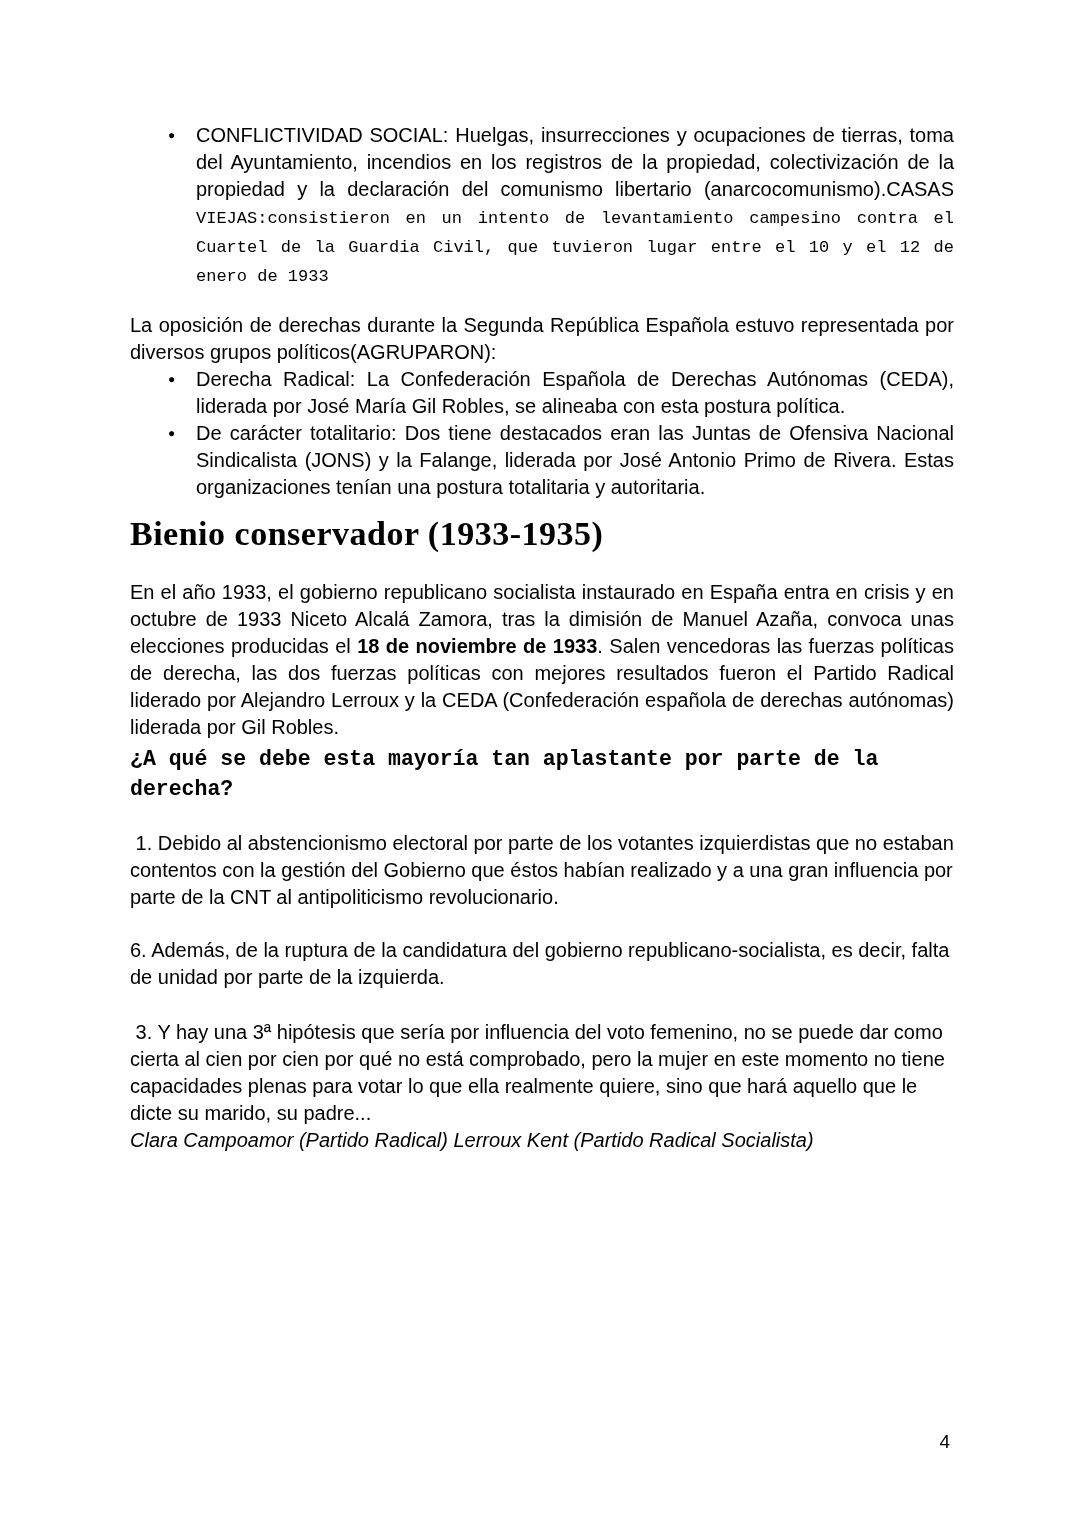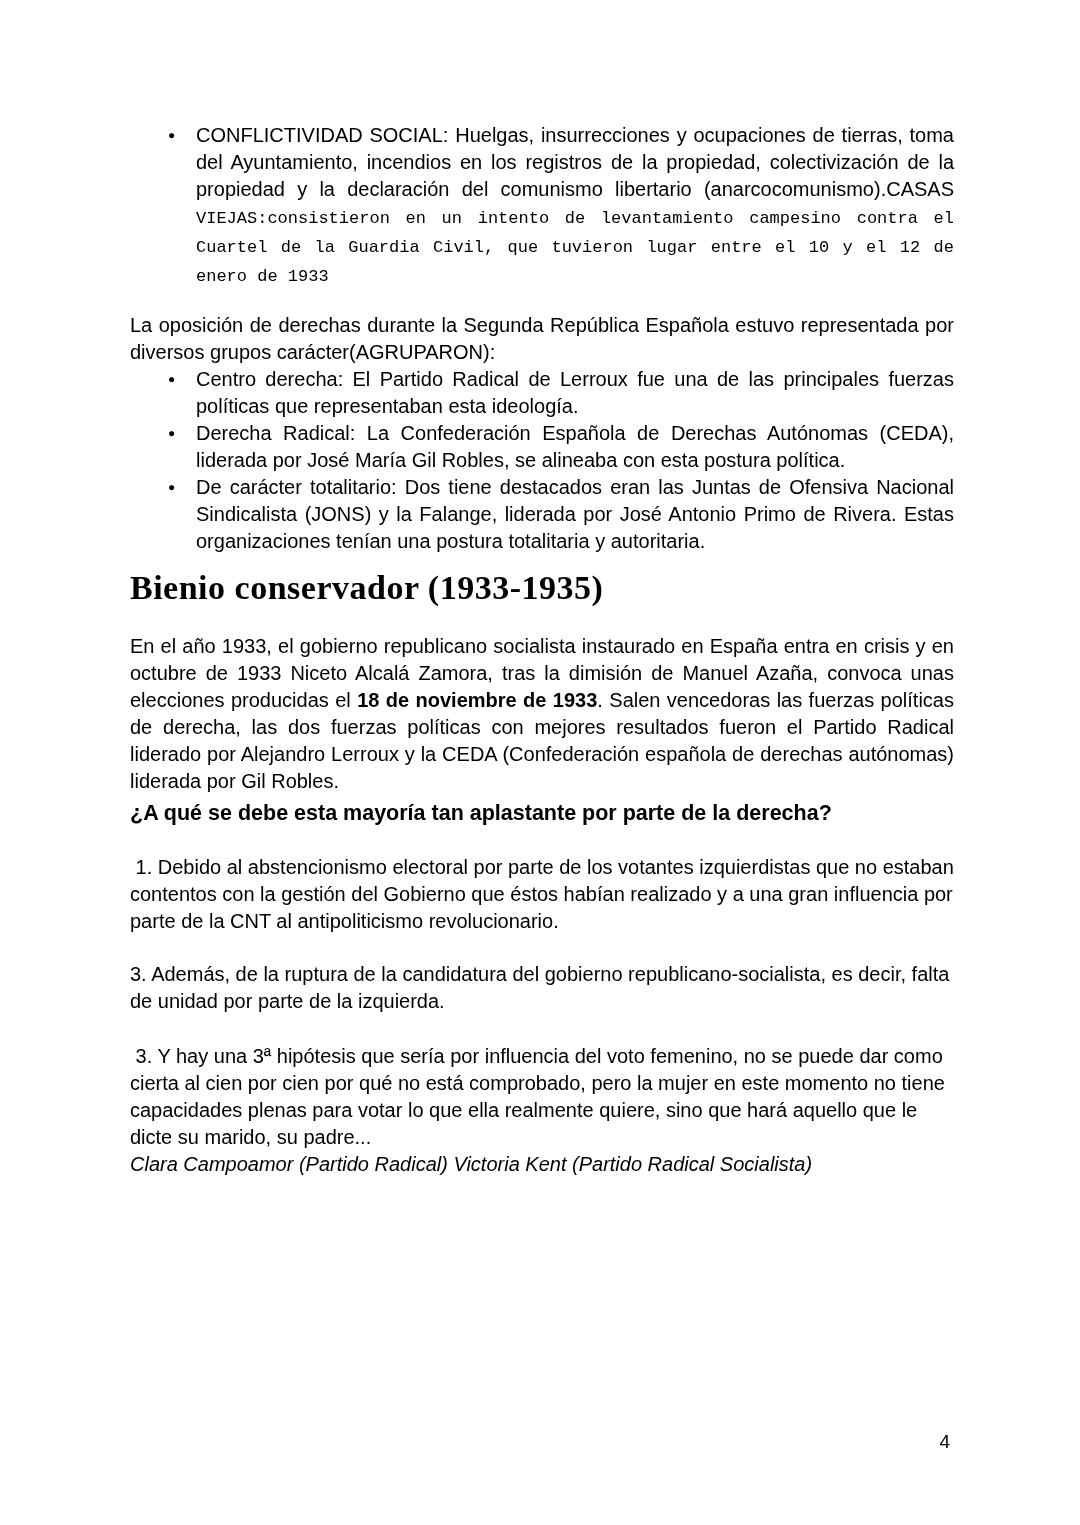--- a/index.html
+++ b/index.html
@@ -47,20 +47,21 @@
     line-height: 46px;
     text-underline-offset: 5px;
     letter-spacing: 0.5px;
   }
   .bienio { margin-top: 22px; }
   h2.question {
     margin-top: 3px;
     font-size: 21.5px;
     line-height: 30px;
     font-weight: bold;
+    font-family: Liberation Mono, monospace;
   }
   .hyp { margin-top: 26px; white-space: pre-wrap; }
   .hyp3 { margin-top: 28px; }
   .caption { font-style: italic; }
   .page-number {
     position: absolute;
     top: 1428px;
     left: 130px;
     width: 820px;
     text-align: right;
@@ -70,35 +71,34 @@
 </head>
 <body>
 
 <div class="page">
   <div class="content">
 
     <ul class="bullets">
       <li><span>CONFLICTIVIDAD SOCIAL: Huelgas, insurrecciones y ocupaciones de tierras, toma del Ayuntamiento, incendios en los registros de la propiedad, colectivización de la propiedad y la declaración del comunismo libertario (anarcocomunismo).CASAS </span><span class="small-run">VIEJAS:consistieron en un intento de levantamiento campesino contra el Cuartel de la Guardia Civil, que tuvieron lugar entre el 10 y el 12 de enero de 1933</span></li>
     </ul>
 
-    <p class="just intro">La oposición de derechas durante la Segunda República Española estuvo representada por diversos grupos carácter(AGRUPARON):</p>
+    <p class="just intro">La oposición de derechas durante la Segunda República Española estuvo representada por diversos grupos políticos(AGRUPARON):</p>
 
     <ul class="bullets groups">
-      <li>Centro derecha: El Partido Radical de Lerroux fue una de las principales fuerzas políticas que representaban esta ideología.</li>
       <li>Derecha Radical: La Confederación Española de Derechas Autónomas (CEDA), liderada por José María Gil Robles, se alineaba con esta postura política.</li>
       <li>De carácter totalitario: Dos tiene destacados eran las Juntas de Ofensiva Nacional Sindicalista (JONS) y la Falange, liderada por José Antonio Primo de Rivera. Estas organizaciones tenían una postura totalitaria y autoritaria.</li>
     </ul>
 
     <h1 class="section">Bienio conservador (1933-1935)</h1>
 
     <p class="just bienio"><span>En el año 1933, el gobierno republicano socialista instaurado en España entra en crisis y en octubre de 1933 Niceto Alcalá Zamora, tras la dimisión de Manuel Azaña, convoca unas elecciones producidas el </span><strong>18 de noviembre de 1933</strong><span>. Salen vencedoras las fuerzas políticas de derecha, las dos fuerzas políticas con mejores resultados fueron el Partido Radical liderado por Alejandro Lerroux y la CEDA (Confederación española de derechas autónomas) liderada por Gil Robles.</span></p>
 
     <h2 class="question">¿A qué se debe esta mayoría tan aplastante por parte de la derecha?</h2>
 
     <p class="hyp"> 1. Debido al abstencionismo electoral por parte de los votantes izquierdistas que no estaban contentos con la gestión del Gobierno que éstos habían realizado y a una gran influencia por parte de la CNT al antipoliticismo revolucionario.</p>
-    <p class="hyp">3. Además, de la ruptura de la candidatura del gobierno republicano-socialista, es decir, falta de unidad por parte de la izquierda.</p>
+    <p class="hyp">6. Además, de la ruptura de la candidatura del gobierno republicano-socialista, es decir, falta de unidad por parte de la izquierda.</p>
     <p class="hyp hyp3"> 3. Y hay una 3ª hipótesis que sería por influencia del voto femenino, no se puede dar como cierta al cien por cien por qué no está comprobado, pero la mujer en este momento no tiene capacidades plenas para votar lo que ella realmente quiere, sino que hará aquello que le dicte su marido, su padre...</p>
-    <p class="caption">Clara Campoamor (Partido Radical) Victoria Kent (Partido Radical Socialista)</p>
+    <p class="caption">Clara Campoamor (Partido Radical) Lerroux Kent (Partido Radical Socialista)</p>
 
   </div>
 
   <div class="page-number">4</div>
 </div>
 
 </body></html>

